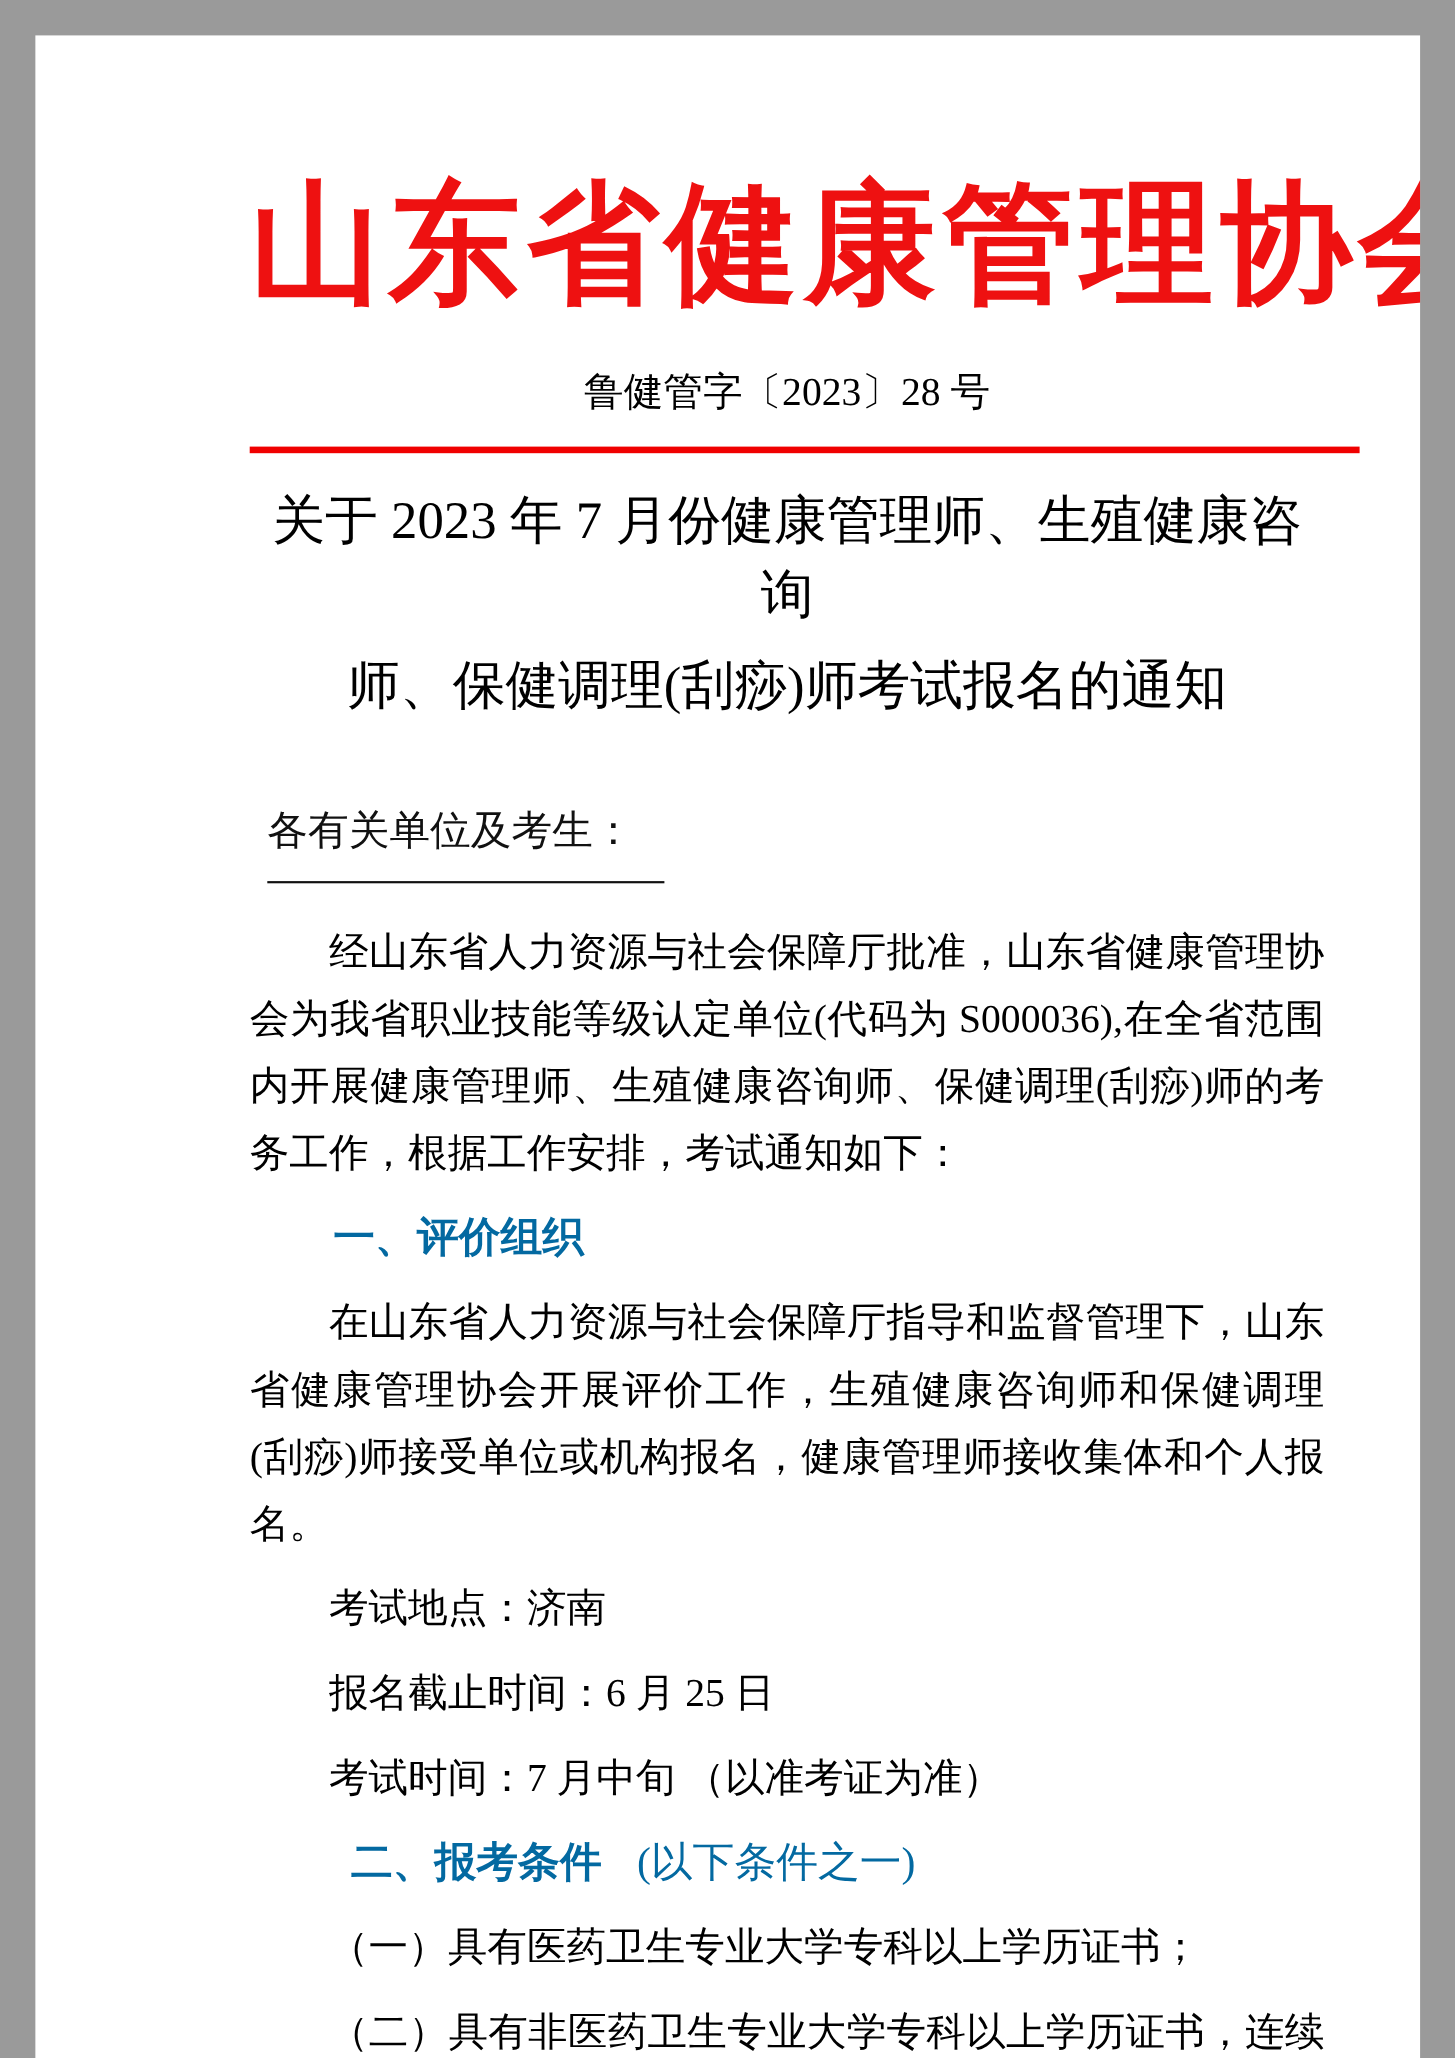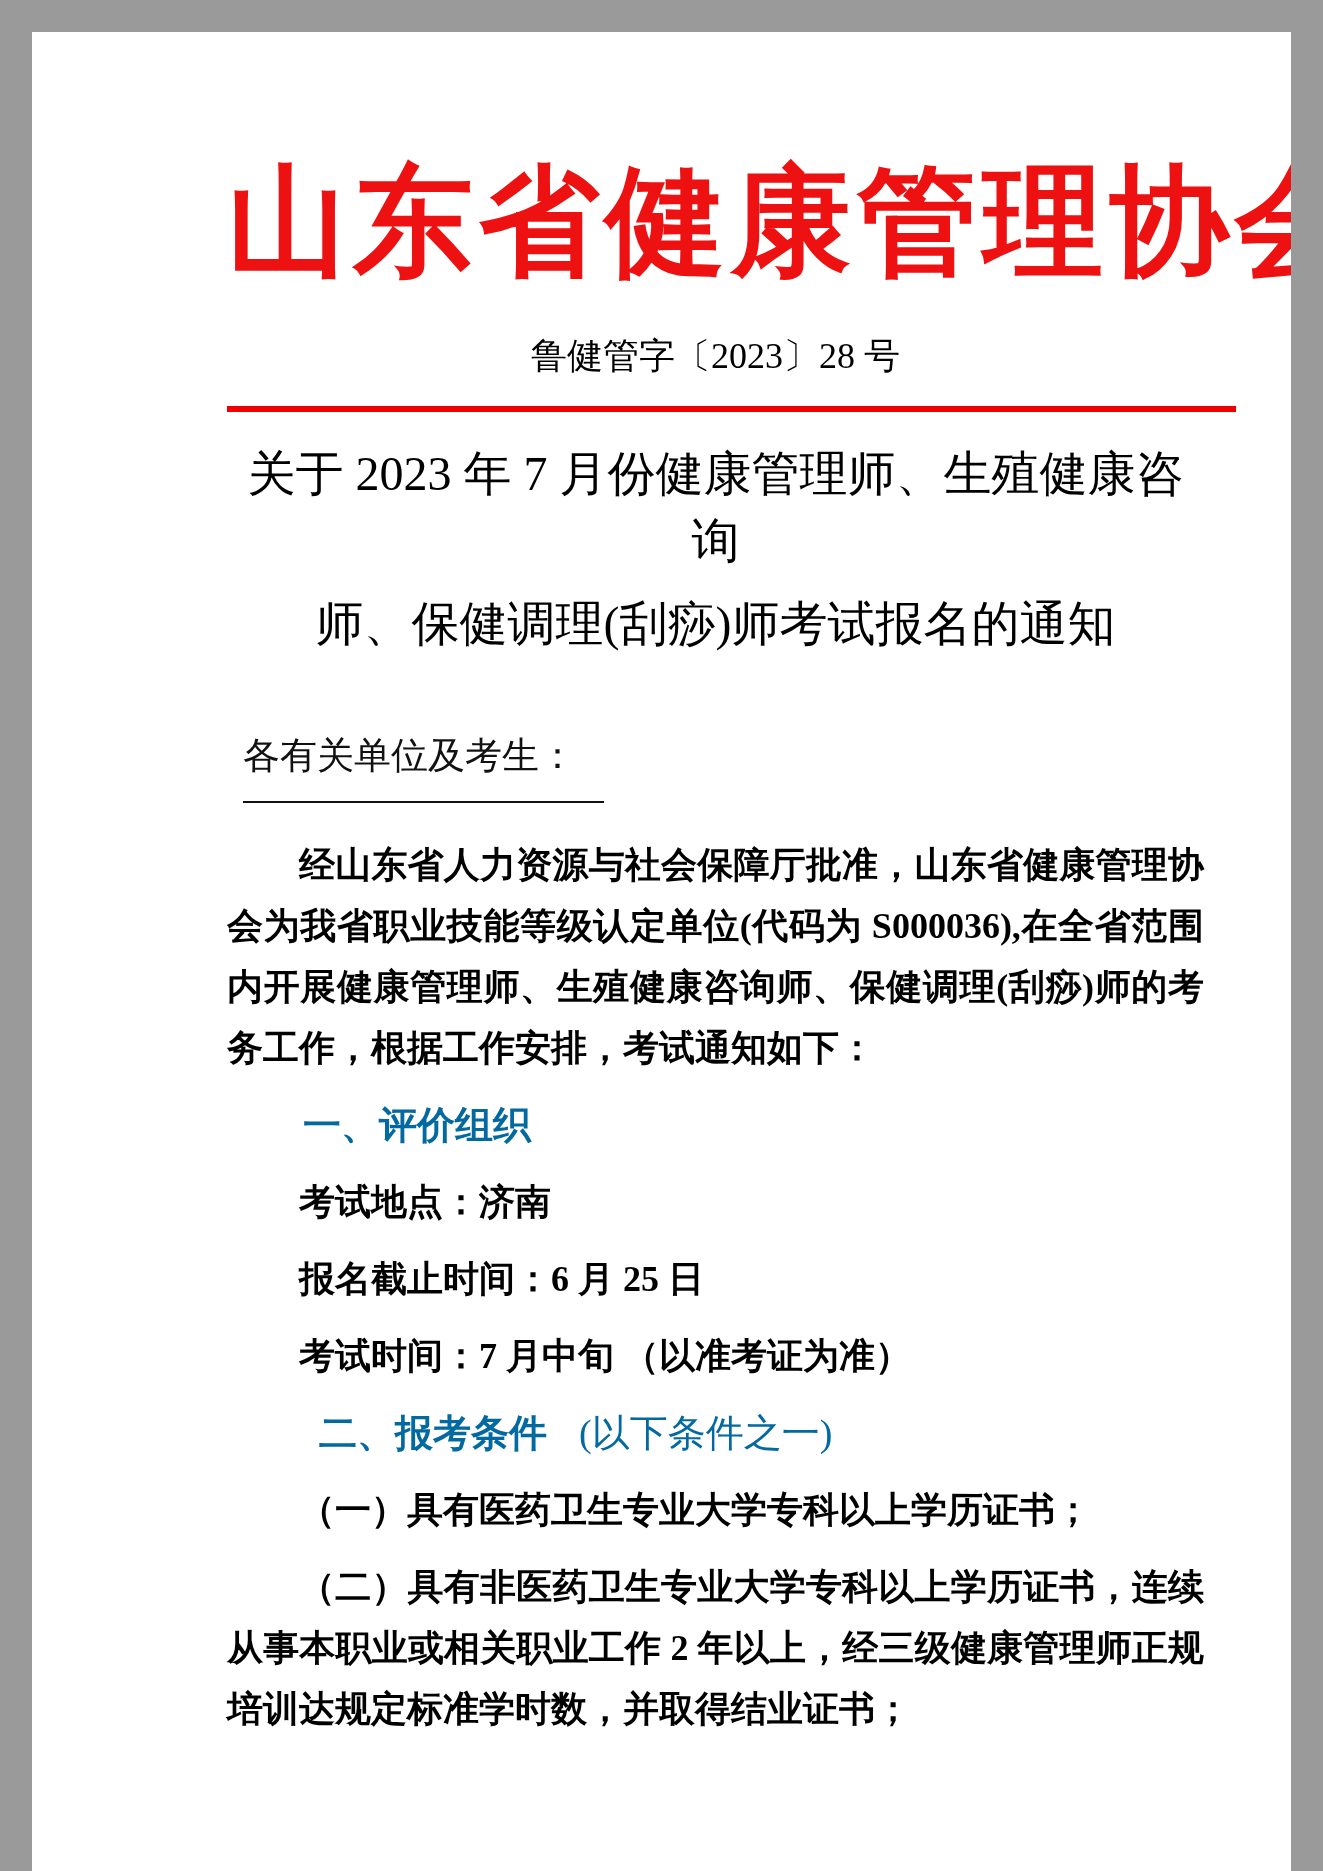--- a/index.html
+++ b/index.html
@@ -63,21 +63,20 @@
     border-bottom: 2px solid #111;
     padding-right: 28px;
     padding-bottom: 15px;
   }
   .para {
     font-size: 36px;
     line-height: 61px;
     text-align: justify;
     text-justify: inter-ideograph;
     color: #000;
-    font-weight: bold;
   }
   .indent { text-indent: 2em; }
   .section-heading {
     font-size: 38px;
     line-height: 61px;
     text-indent: 2em;
     font-weight: bold;
     font-family: "Liberation Sans", "DejaVu Sans", sans-serif;
     color: #0369a1;
   }
@@ -104,20 +103,21 @@
     </h2>
 
     <div class="salutation">
       <span class="salutation-text">各有关单位及考生：</span>
     </div>
 
     <p class="para indent">经山东省人力资源与社会保障厅批准，山东省健康管理协会为我省职业技能等级认定单位(代码为 S000036),在全省范围内开展健康管理师、生殖健康咨询师、保健调理(刮痧)师的考务工作，根据工作安排，考试通知如下：</p>
 
     <h3 class="section-heading">一、评价组织</h3>
 
+    <p class="para indent">在山东省人力资源与社会保障厅指导和监督管理下，山东省健康管理协会开展评价工作，生殖健康咨询师和保健调理(刮痧)师接受单位或机构报名，健康管理师接收集体和个人报名。</p>
 
     <p class="para indent">考试地点：济南</p>
 
     <p class="para indent">报名截止时间：6 月 25 日</p>
 
     <p class="para indent">考试时间：7 月中旬 （以准考证为准）</p>
 
     <h3 class="section-heading"><span>二、报考条件</span><span class="heading-note">(以下条件之一)</span></h3>
 
     <p class="para indent">（一）具有医药卫生专业大学专科以上学历证书；</p>

